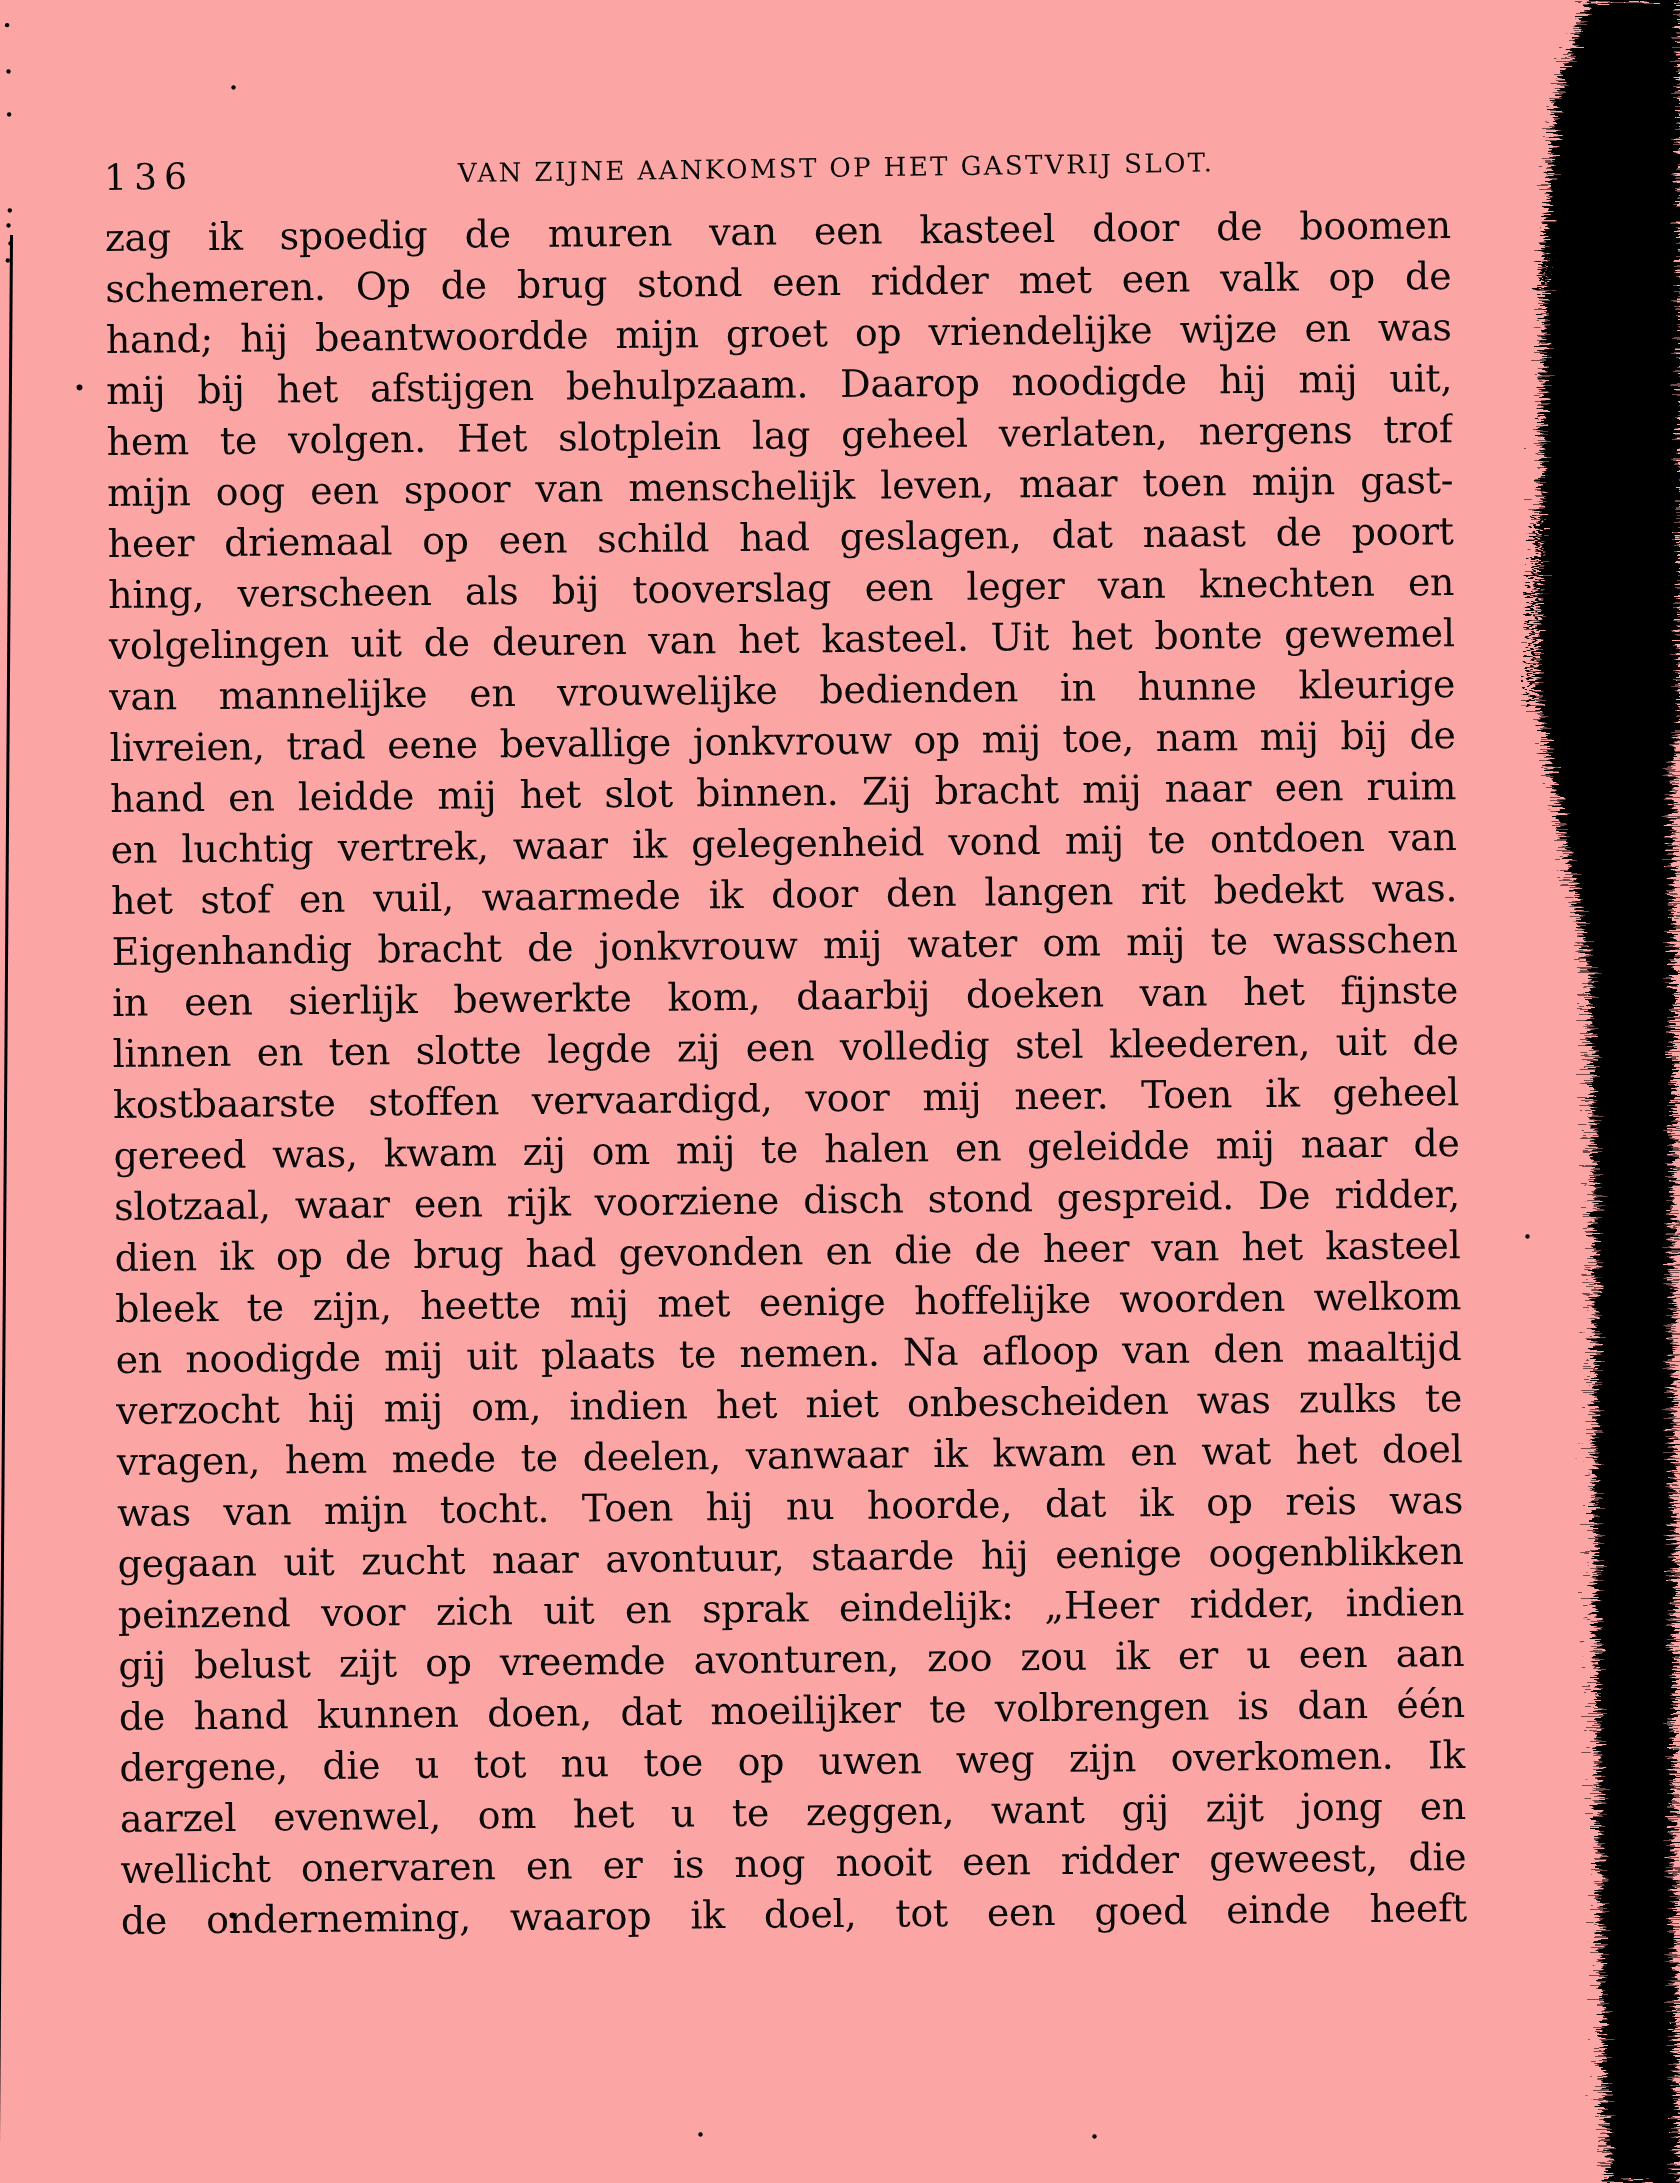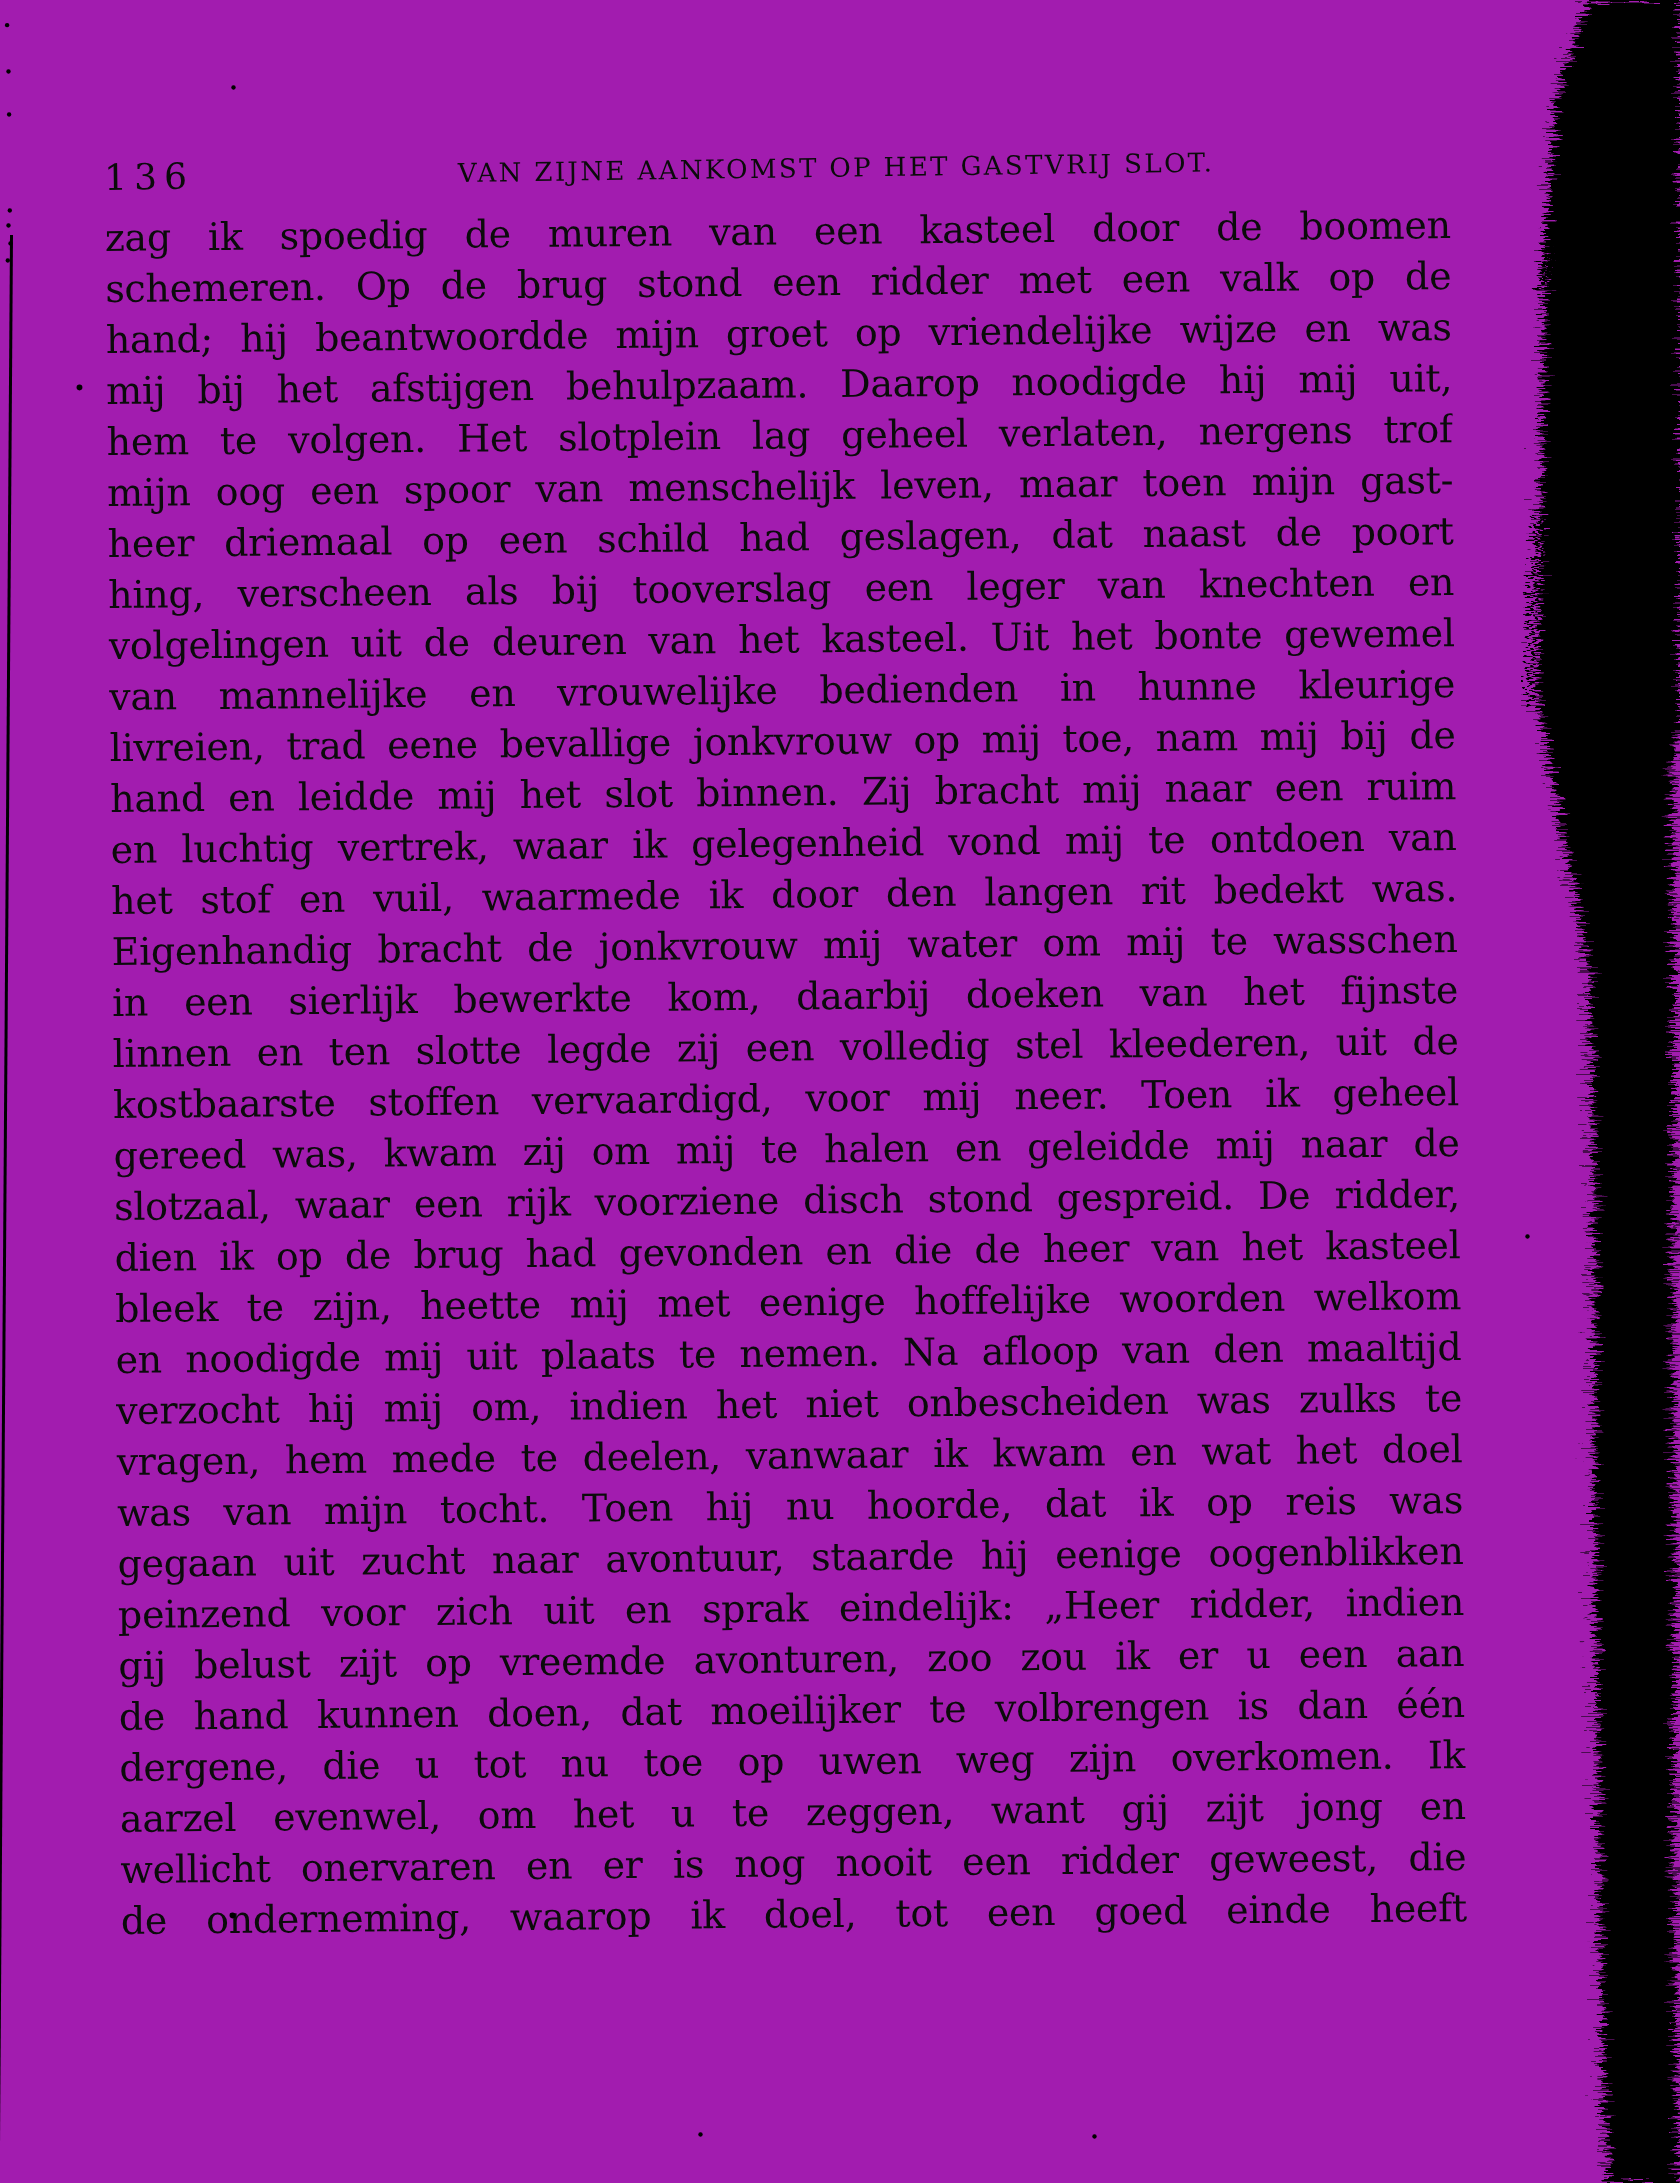--- a/index.html
+++ b/index.html
@@ -1,19 +1,19 @@
 <!DOCTYPE html>
 <html style="font-size:11px"><head>
 <meta charset="utf-8">
 <style>
   html,body{margin:0;padding:0;background:#e8e8e8;}
   .page{
     position:relative;
     width:1680px;height:2183px;
-    background:#a21caf;
+    background:#fca5a5;
     overflow:hidden;
     font-family:"DejaVu Serif","Liberation Serif",serif;
     color:#0b0b0b;
   }
   .content{
     position:absolute;left:0;top:0;width:1680px;height:2183px;
     transform:rotate(-0.55deg);
     transform-origin:840px 1091px;
   }
   .header-row{

